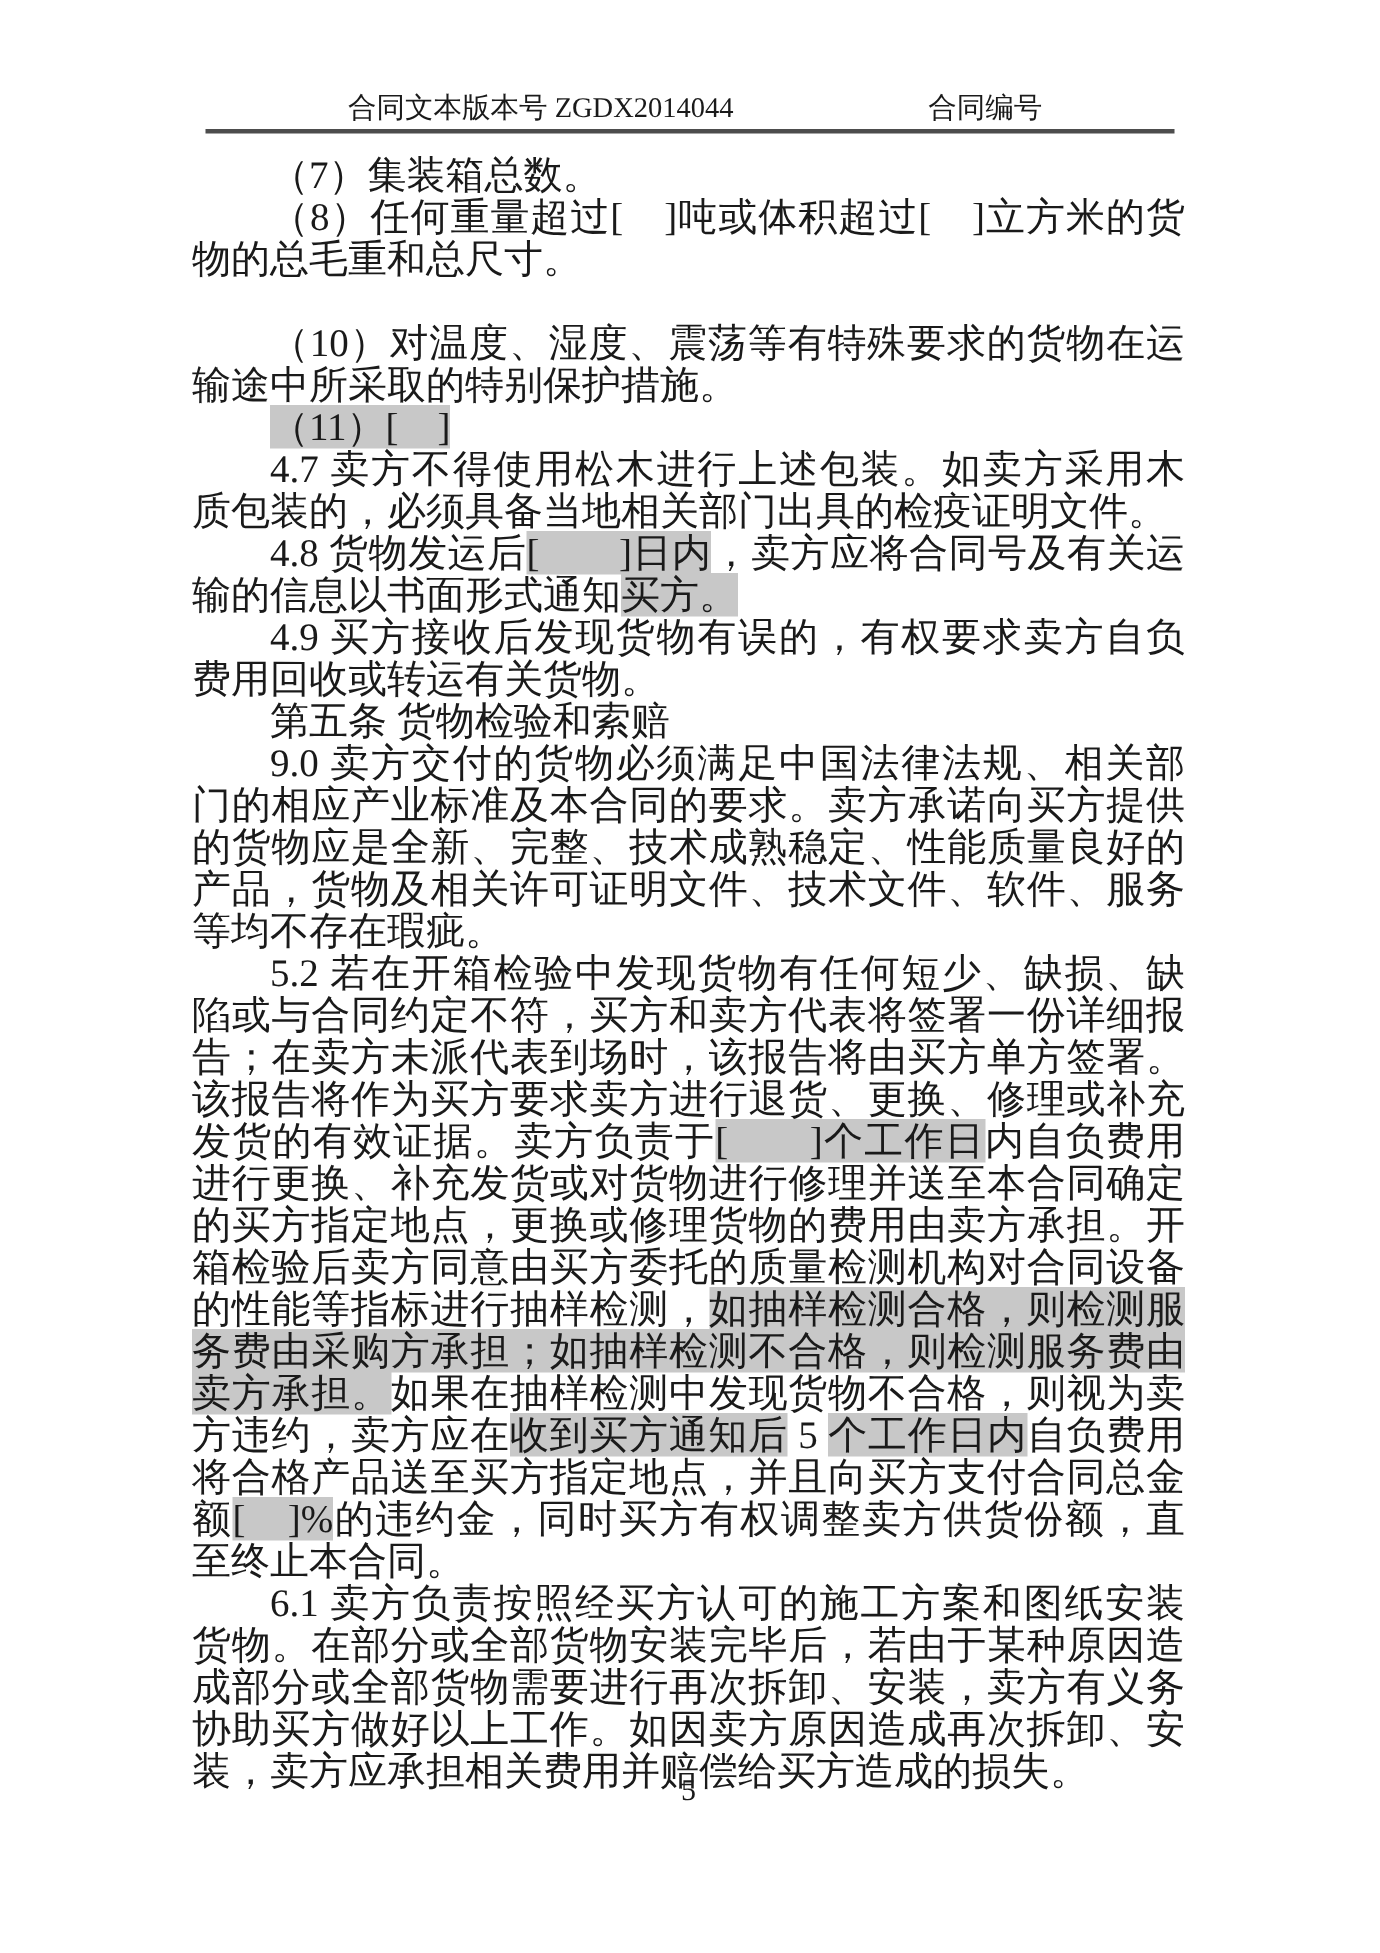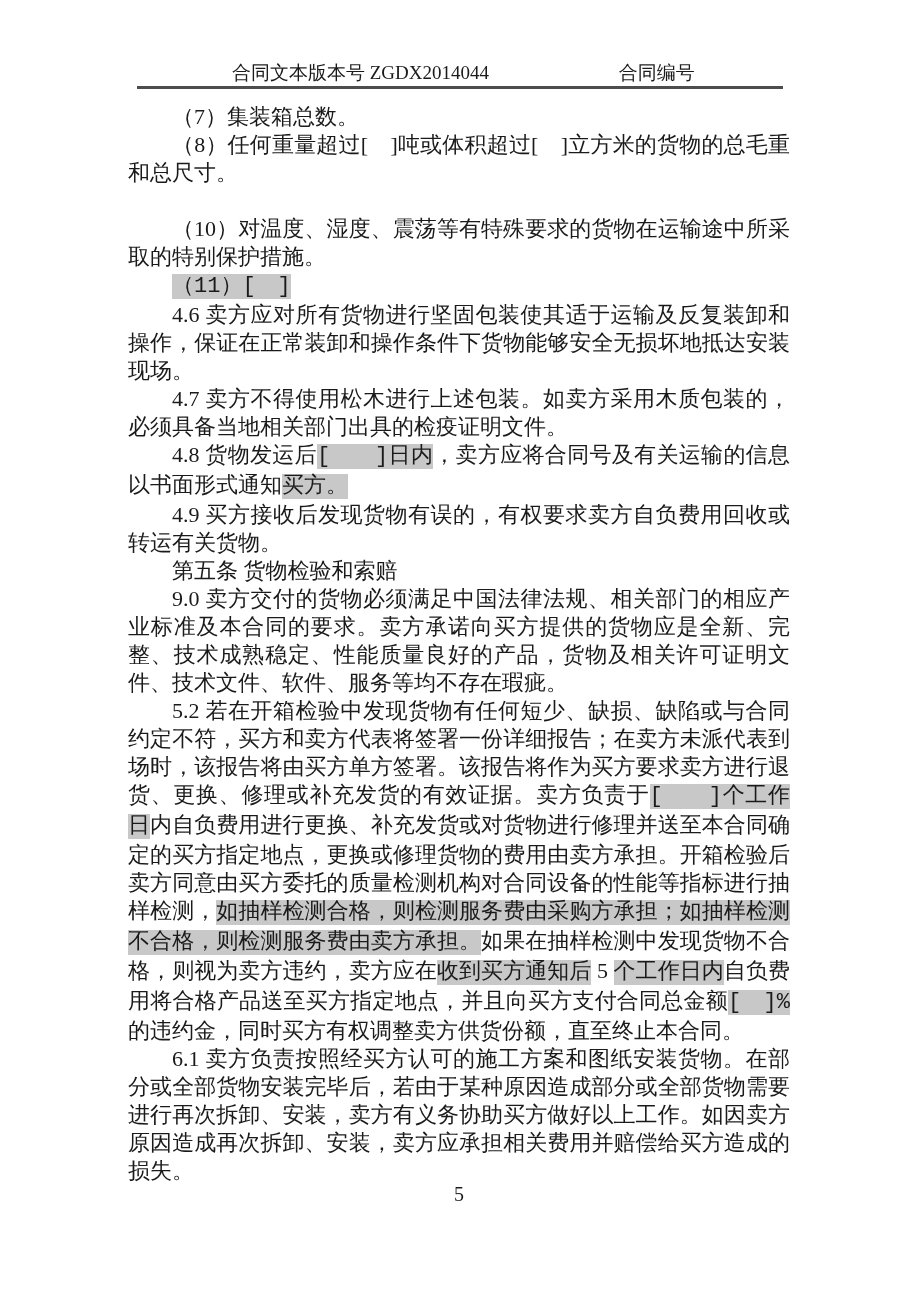--- a/index.html
+++ b/index.html
@@ -35,33 +35,33 @@
     top: 86px;
     width: 646px;
     height: 3px;
     background: #4d4d4d;
   }
   .doc-body {
     position: absolute;
     left: 128px;
     top: 103px;
     width: 662px;
-    font-size: 22px;
+    font-size: 26px;
     line-height: 28px;
     text-align: justify;
     text-justify: inter-ideograph;
   }
   .para, .heading {
     margin: 0;
     text-indent: 2em;
     white-space: pre-wrap;
   }
   .heading { font-weight: normal; }
   .spacer { height: 28px; margin: 0; }
-  .hl { background: #c8c8c8; font-family: Liberation Mono, monospace; }
+  .hl { background: #c8c8c8; }
   .page-footer {
     position: absolute;
     left: 128px;
     top: 1182px;
     width: 662px;
     text-align: center;
     font-size: 20px;
     line-height: 24px;
   }
 </style>
@@ -76,21 +76,20 @@
   </div>
 
   <div class="header-rule"></div>
 
   <div class="doc-body">
       <p class="para"><span>（7）集装箱总数。</span></p>
       <p class="para"><span>（8）任何重量超过[　]吨或体积超过[　]立方米的货物的总毛重和总尺寸。</span></p>
       <p class="spacer"></p>
       <p class="para"><span>（10）对温度、湿度、震荡等有特殊要求的货物在运输途中所采取的特别保护措施。</span></p>
       <p class="para"><span class="hl">（11）[　]</span></p>
-      <p class="para"><span>4.6 卖方应对所有货物进行坚固包装使其适于运输及反复装卸和操作，保证在正常装卸和操作条件下货物能够安全无损坏地抵达安装现场。</span></p>
       <p class="para"><span>4.7 卖方不得使用松木进行上述包装。如卖方采用木质包装的，必须具备当地相关部门出具的检疫证明文件。</span></p>
       <p class="para"><span>4.8 货物发运后</span><span class="hl">[　　]日内</span><span>，卖方应将合同号及有关运输的信息以书面形式通知</span><span class="hl">买方。</span></p>
       <p class="para"><span>4.9 买方接收后发现货物有误的，有权要求卖方自负费用回收或转运有关货物。</span></p>
       <p class="heading"><span>第五条 货物检验和索赔</span></p>
       <p class="para"><span>9.0 卖方交付的货物必须满足中国法律法规、相关部门的相应产业标准及本合同的要求。卖方承诺向买方提供的货物应是全新、完整、技术成熟稳定、性能质量良好的产品，货物及相关许可证明文件、技术文件、软件、服务等均不存在瑕疵。</span></p>
       <p class="para"><span>5.2 若在开箱检验中发现货物有任何短少、缺损、缺陷或与合同约定不符，买方和卖方代表将签署一份详细报告；在卖方未派代表到场时，该报告将由买方单方签署。该报告将作为买方要求卖方进行退货、更换、修理或补充发货的有效证据。卖方负责于</span><span class="hl">[　　]个工作日</span><span>内自负费用进行更换、补充发货或对货物进行修理并送至本合同确定的买方指定地点，更换或修理货物的费用由卖方承担。开箱检验后卖方同意由买方委托的质量检测机构对合同设备的性能等指标进行抽样检测，</span><span class="hl">如抽样检测合格，则检测服务费由采购方承担；如抽样检测不合格，则检测服务费由卖方承担。</span><span>如果在抽样检测中发现货物不合格，则视为卖方违约，卖方应在</span><span class="hl">收到买方通知后</span><span> 5 </span><span class="hl">个工作日内</span><span>自负费用将合格产品送至买方指定地点，并且向买方支付合同总金额</span><span class="hl">[　]%</span><span>的违约金，同时买方有权调整卖方供货份额，直至终止本合同。</span></p>
       <p class="para"><span>6.1 卖方负责按照经买方认可的施工方案和图纸安装货物。在部分或全部货物安装完毕后，若由于某种原因造成部分或全部货物需要进行再次拆卸、安装，卖方有义务协助买方做好以上工作。如因卖方原因造成再次拆卸、安装，卖方应承担相关费用并赔偿给买方造成的损失。</span></p>
     </div>
 
   <div class="page-footer">

